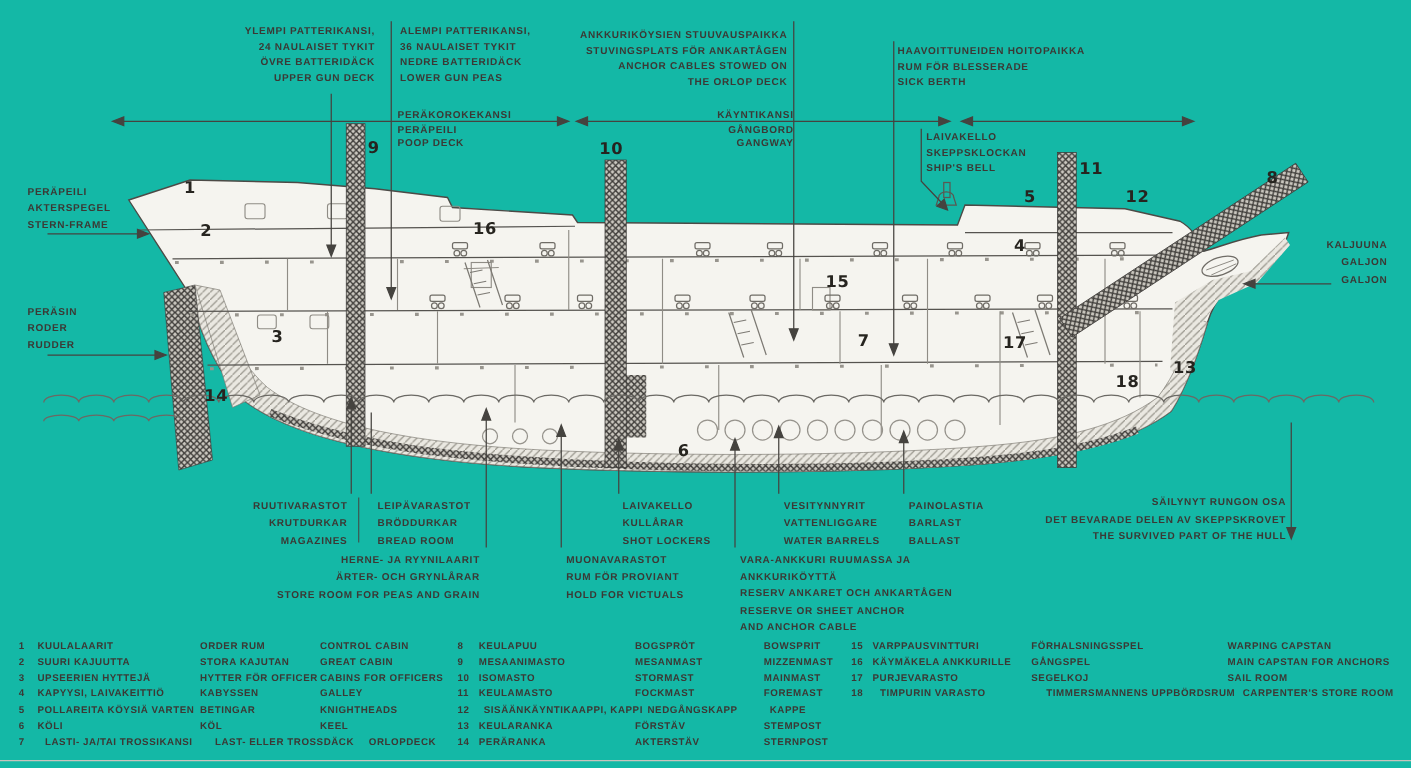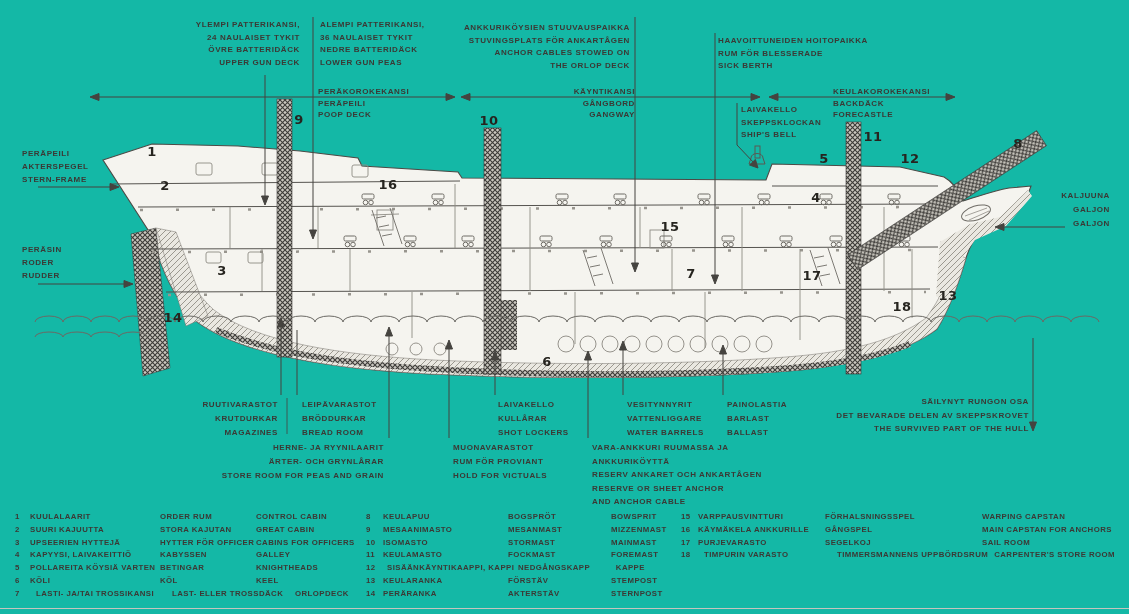--- a/index.html
+++ b/index.html
@@ -248,25 +248,20 @@
   <div class="dk" style="left:318px;top:86px">
       <div>PERÄKOROKEKANSI</div>
       <div>PERÄPEILI</div>
       <div>POOP DECK</div>
     </div>
   <div class="dk r" style="right:494px;top:86px">
       <div>KÄYNTIKANSI</div>
       <div>GÅNGBORD</div>
       <div>GANGWAY</div>
     </div>
-  <div class="dk" style="left:833px;top:86px">
-      <div>KEULAKOROKEKANSI</div>
-      <div>BACKDÄCK</div>
-      <div>FORECASTLE</div>
-    </div>
 
   <div class="co" style="left:22px;top:147px;line-height:13px">
       <div>PERÄPEILI</div>
       <div>AKTERSPEGEL</div>
       <div>STERN-FRAME</div>
     </div>
   <div class="co" style="left:22px;top:243px;line-height:13px">
       <div>PERÄSIN</div>
       <div>RODER</div>
       <div>RUDDER</div>

